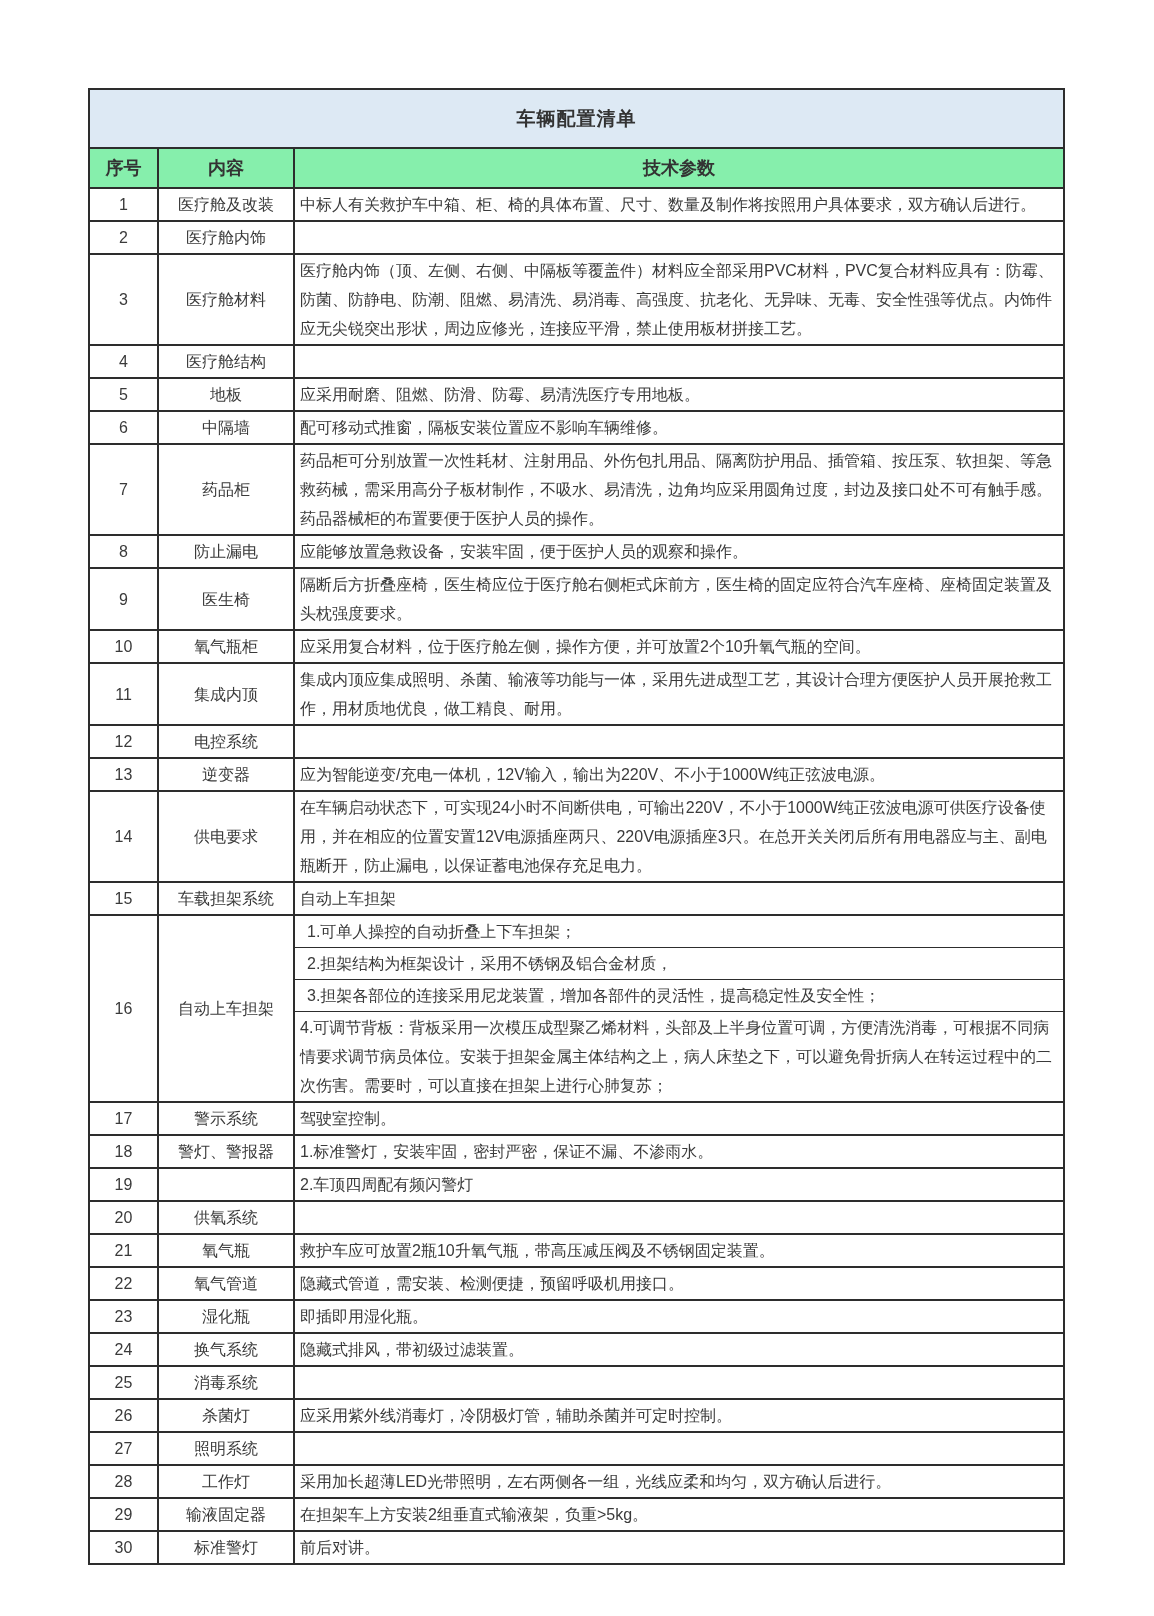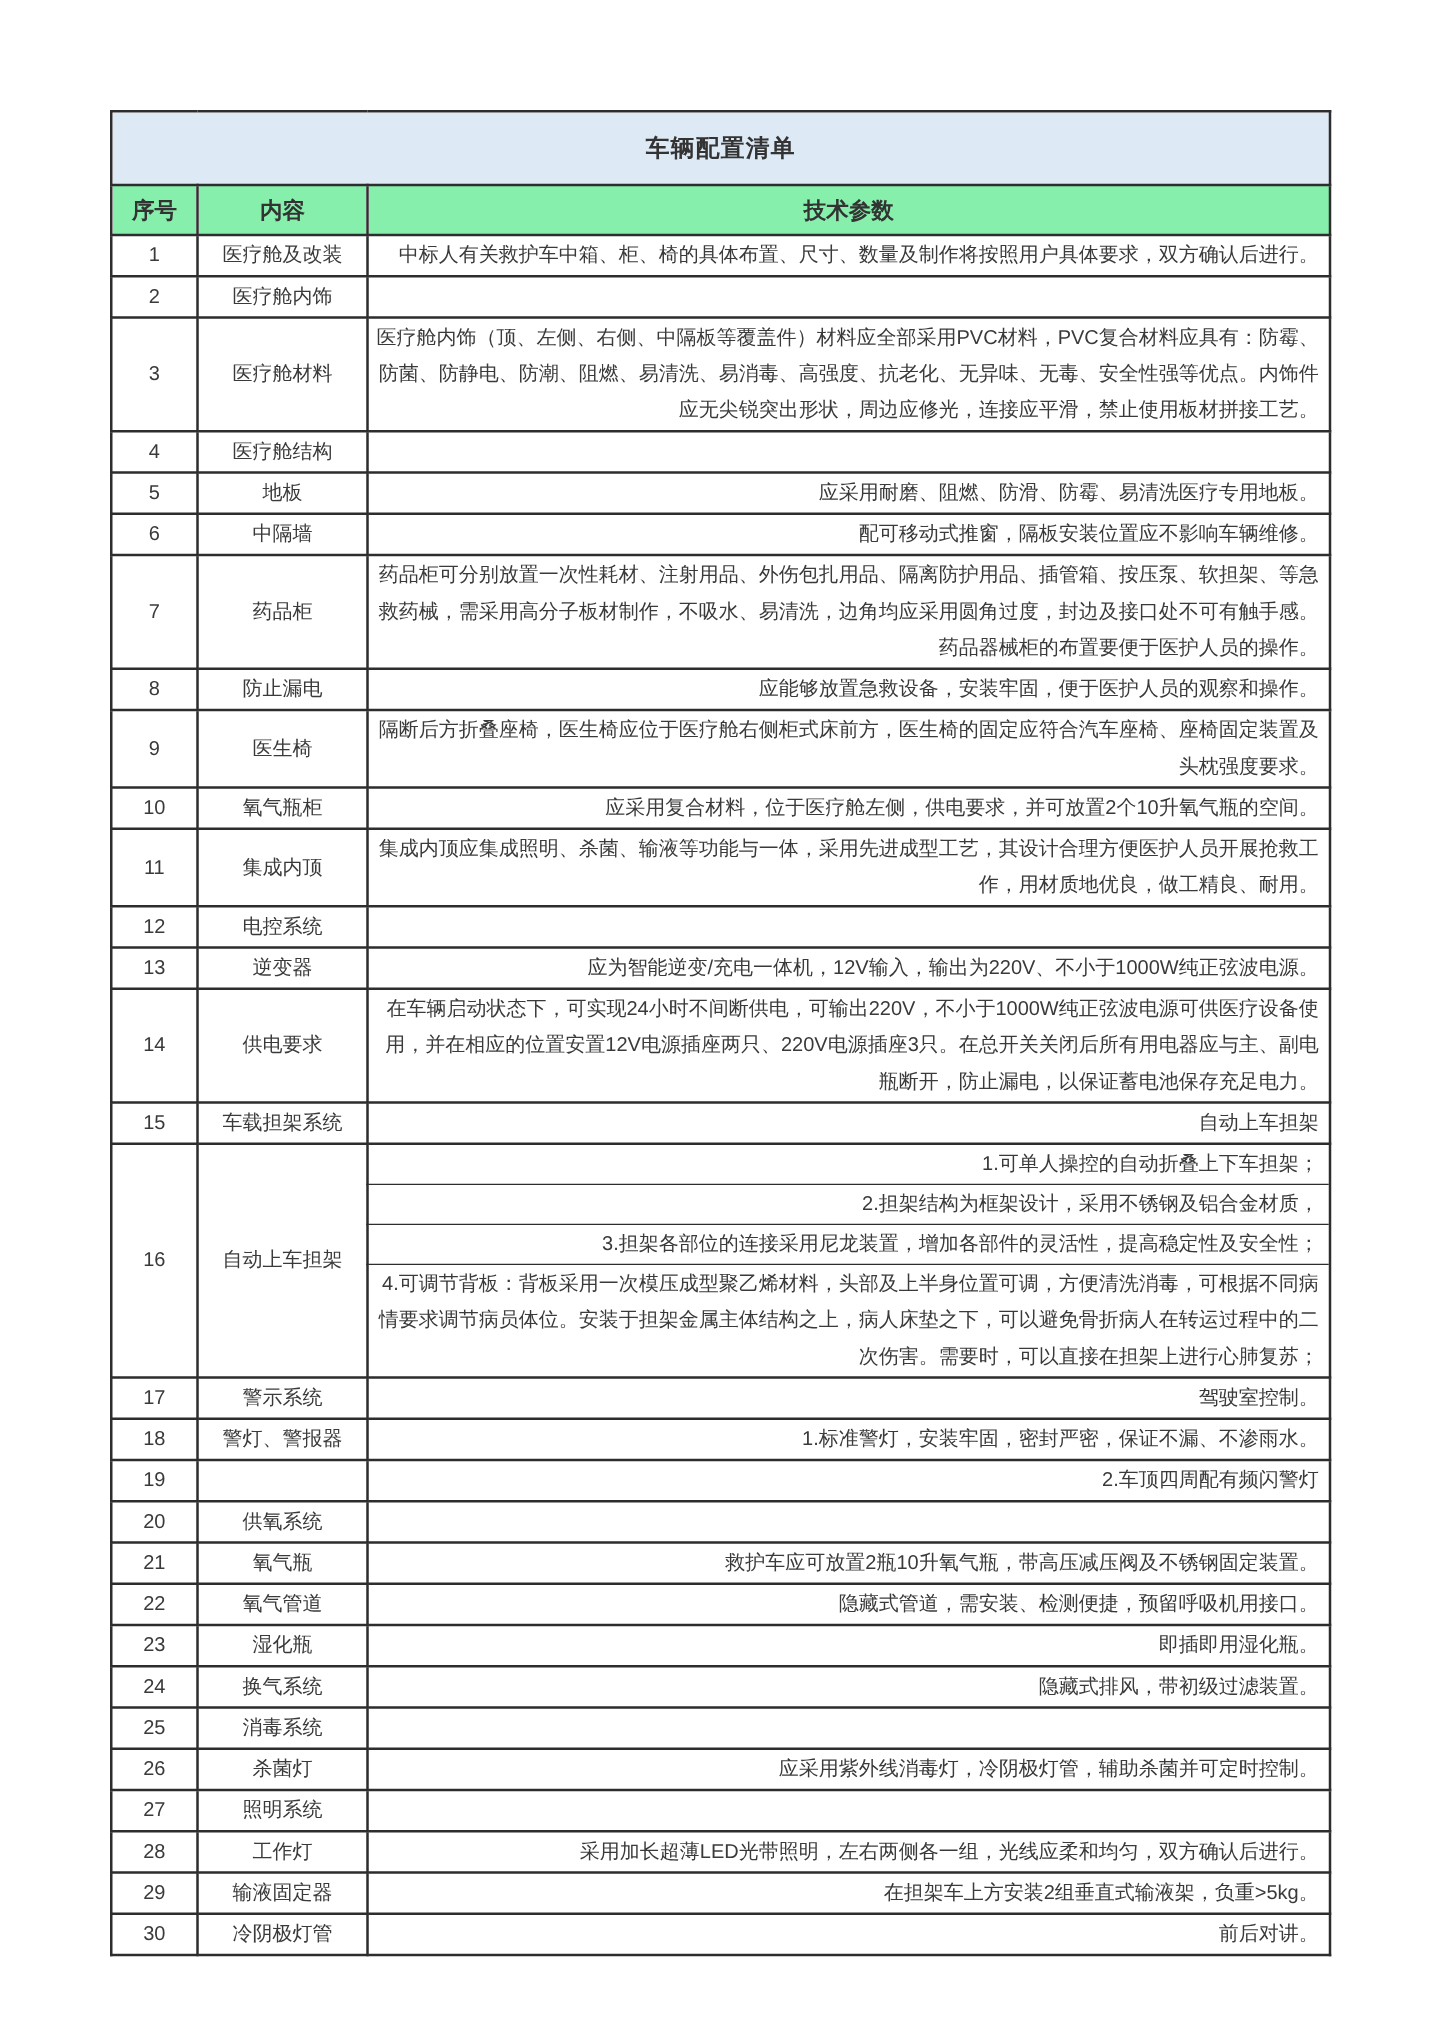--- a/index.html
+++ b/index.html
@@ -56,21 +56,21 @@
     font-size: 16px;
     line-height: 29px;
     vertical-align: middle;
     background: #ffffff;
   }
   td.no-cell, td.item-cell {
     text-align: center;
     padding: 1px 2px;
   }
   td.spec-cell {
-    text-align: right;
+    text-align: left;
     padding: 1px 8px 1px 5px;
   }
   tr.single-row { height: 31px; }
   
   td.spec-mid { border-bottom-width: 1px; padding-left: 12px; }
   tr.sub-row td.spec-cell { border-top-width: 1px; margin-top: 25px; }
 </style>
 </head>
 <body>
 
@@ -133,21 +133,21 @@
           <td class="spec-cell">应能够放置急救设备，安装牢固，便于医护人员的观察和操作。</td>
         </tr>
         <tr class="single-row">
           <td class="no-cell">9</td>
           <td class="item-cell">医生椅</td>
           <td class="spec-cell">隔断后方折叠座椅，医生椅应位于医疗舱右侧柜式床前方，医生椅的固定应符合汽车座椅、座椅固定装置及头枕强度要求。</td>
         </tr>
         <tr class="single-row">
           <td class="no-cell">10</td>
           <td class="item-cell">氧气瓶柜</td>
-          <td class="spec-cell">应采用复合材料，位于医疗舱左侧，供电要求，并可放置2个10升氧气瓶的空间。</td>
+          <td class="spec-cell">应采用复合材料，位于医疗舱左侧，操作方便，并可放置2个10升氧气瓶的空间。</td>
         </tr>
         <tr class="single-row">
           <td class="no-cell">11</td>
           <td class="item-cell">集成内顶</td>
           <td class="spec-cell">集成内顶应集成照明、杀菌、输液等功能与一体，采用先进成型工艺，其设计合理方便医护人员开展抢救工作，用材质地优良，做工精良、耐用。</td>
         </tr>
         <tr class="single-row">
           <td class="no-cell">12</td>
           <td class="item-cell">电控系统</td>
           <td class="spec-cell"></td>
@@ -241,18 +241,18 @@
           <td class="item-cell">工作灯</td>
           <td class="spec-cell">采用加长超薄LED光带照明，左右两侧各一组，光线应柔和均匀，双方确认后进行。</td>
         </tr>
         <tr class="single-row">
           <td class="no-cell">29</td>
           <td class="item-cell">输液固定器</td>
           <td class="spec-cell">在担架车上方安装2组垂直式输液架，负重&gt;5kg。</td>
         </tr>
         <tr class="single-row">
           <td class="no-cell">30</td>
-          <td class="item-cell">冷阴极灯管</td>
+          <td class="item-cell">标准警灯</td>
           <td class="spec-cell">前后对讲。</td>
         </tr>
       </tbody>
   </table>
 </div>
 
 </body></html>

